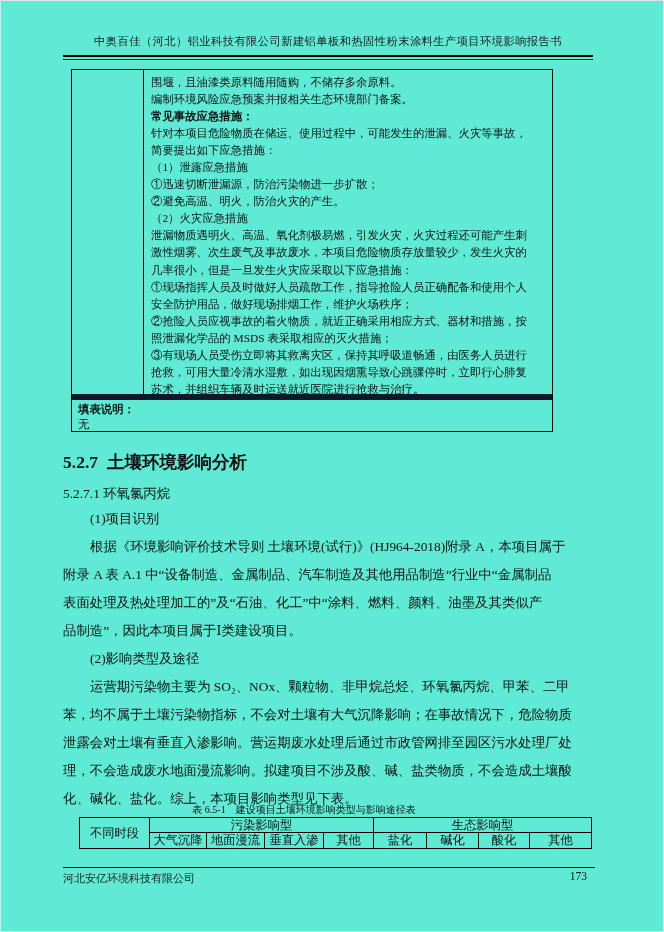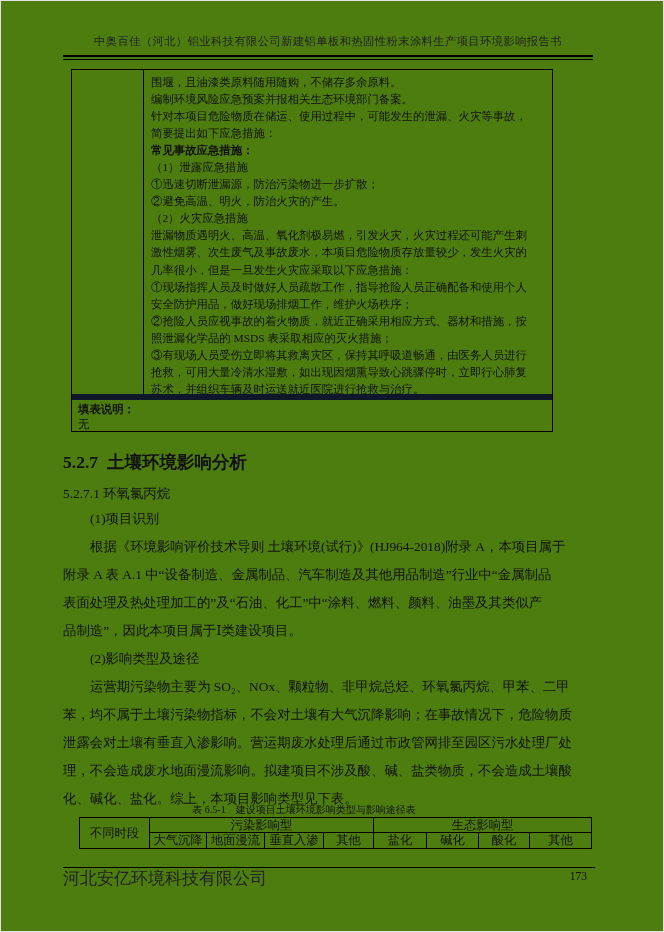--- a/index.html
+++ b/index.html
@@ -1,20 +1,20 @@
 <!DOCTYPE html>
 <html><head>
 <meta charset="utf-8">
 <style>
   html,body{margin:0;padding:0;background:#f4f4f4;}
   .page{
     position:relative;
     width:664px;height:932px;
     margin:0 auto;
-    background:#4d7c0f;
+    background:#5eead4;
     border:1px solid #e2e2e2;
     box-sizing:border-box;
     font-family:"Liberation Serif","DejaVu Serif",serif;
     color:#111;
     overflow:hidden;
   }
   .abs{position:absolute;}
   .pre{white-space:pre-line;}
 
   
@@ -85,40 +85,40 @@
     border:1px solid #000;
     text-align:center;vertical-align:middle;
     padding:0;line-height:13px;
     overflow:hidden;white-space:nowrap;
   }
   .impact-table tr.r1 td{height:14px;}
   .impact-table tr.r2 td{height:15px;}
 
   
   .ftr-rule{top:866px;left:62px;width:532px;border-top:1.5px solid #000;height:0;}
-  .ftr-company{top:871px;left:62px;font-size:17px;line-height:13px;color:#222;}
+  .ftr-company{top:871px;left:62px;font-size:11px;line-height:13px;color:#222;}
   .ftr-page{top:868px;right:76px;font-size:11.5px;line-height:14px;}
 </style>
 </head>
 <body>
 
 <div class="page">
 
   <div class="abs hdr-title">中奥百佳（河北）铝业科技有限公司新建铝单板和热固性粉末涂料生产项目环境影响报告书</div>
   <div class="abs hdr-rule"></div>
 
   <div class="abs form-table">
     <div class="ft-row1">
       <div class="ft-labelcell"></div>
       <div class="ft-content">
         <p class="pre">围堰，且油漆类原料随用随购，不储存多余原料。</p>
         <p class="pre">编制环境风险应急预案并报相关生态环境部门备案。</p>
+        <p class="pre b">常见事故应急措施：</p>
         <p class="pre">针对本项目危险物质在储运、使用过程中，可能发生的泄漏、火灾等事故，
 简要提出如下应急措施：</p>
-        <p class="pre b">常见事故应急措施：</p>
         <p class="pre">（1）泄露应急措施</p>
         <p class="pre">①迅速切断泄漏源，防治污染物进一步扩散；</p>
         <p class="pre">②避免高温、明火，防治火灾的产生。</p>
         <p class="pre">（2）火灾应急措施</p>
         <p class="pre">泄漏物质遇明火、高温、氧化剂极易燃，引发火灾，火灾过程还可能产生刺
 激性烟雾、次生废气及事故废水，本项目危险物质存放量较少，发生火灾的
 几率很小，但是一旦发生火灾应采取以下应急措施：</p>
         <p class="pre">①现场指挥人员及时做好人员疏散工作，指导抢险人员正确配备和使用个人
 安全防护用品，做好现场排烟工作，维护火场秩序；</p>
         <p class="pre">②抢险人员应视事故的着火物质，就近正确采用相应方式、器材和措施，按

